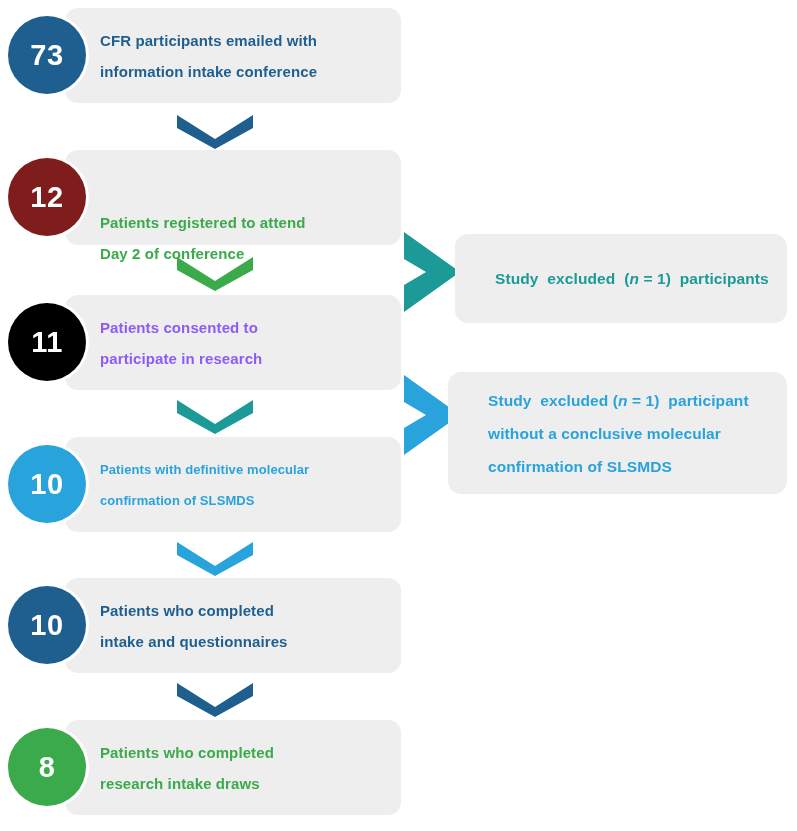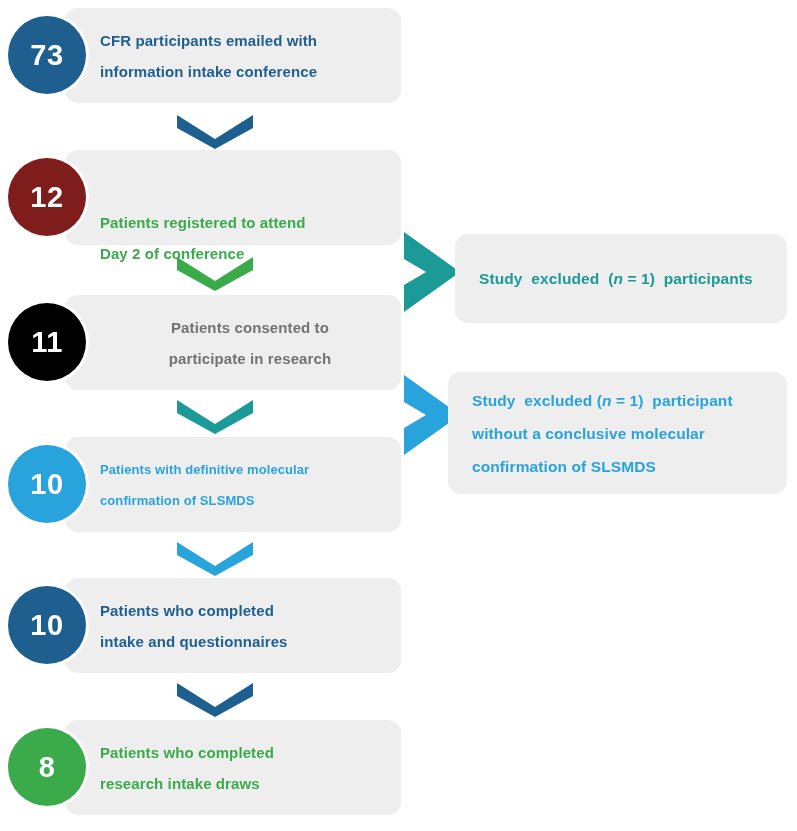--- a/index.html
+++ b/index.html
@@ -75,21 +75,21 @@
 
   
   .excl-box {
     position: absolute;
     background: #eeeeee;
     border-radius: 13px;
     box-sizing: border-box;
     display: flex;
     flex-direction: column;
     justify-content: center;
-    padding-left: 24px;
+    padding-left: 40px;
     font-size: 15.5px;
     font-weight: bold;
     line-height: 33px;
     letter-spacing: 0.1px;
   }
   .excl-box .ln { white-space: nowrap; }
   .excl-box i { font-style: italic; }
 
   
   .chev-down {
@@ -135,21 +135,21 @@
 
   <div class="chev-down" style="left:177px; top:257px;">
     <svg viewBox="0 0 76 34" preserveAspectRatio="none" aria-hidden="true">
       <polygon points="0,0 38,24 76,0 76,13 38,34 0,13" fill="#3AAA4B"></polygon>
     </svg>
   </div>
 
   <div class="flow-row" style="top:295px;">
     <div class="row-panel"></div>
     <div class="row-circle" style="background:#000000;">11</div>
-    <div class="row-text" style="color:#737373;text-align:center;">
+    <div class="row-text" style="color:#8b5cf6;">
       <span class="ln">Patients  consented  to</span>
       <span class="ln">participate  in research</span>
     </div>
   </div>
 
   <div class="chev-down" style="left:177px; top:400px;">
     <svg viewBox="0 0 76 34" preserveAspectRatio="none" aria-hidden="true">
       <polygon points="0,0 38,24 76,0 76,13 38,34 0,13" fill="#1C9A97"></polygon>
     </svg>
   </div>

